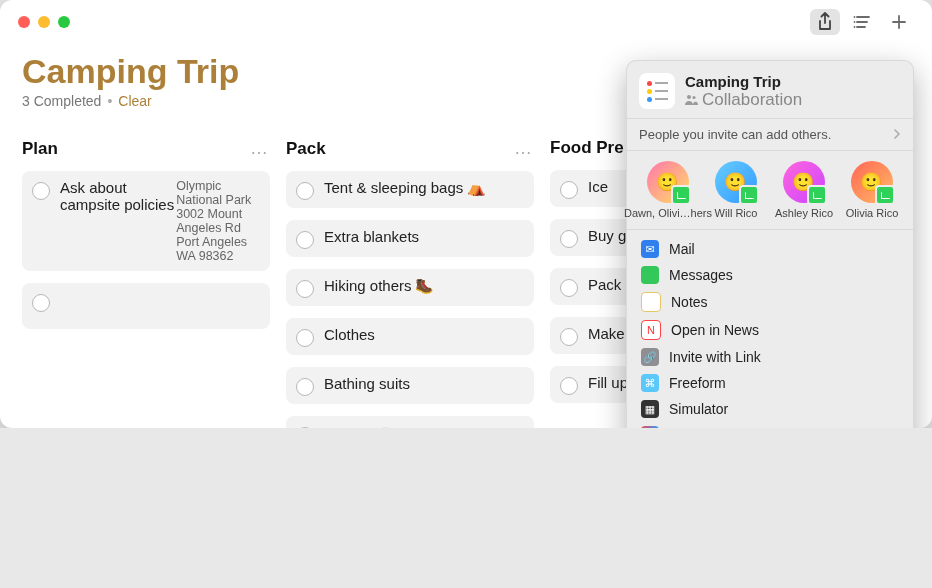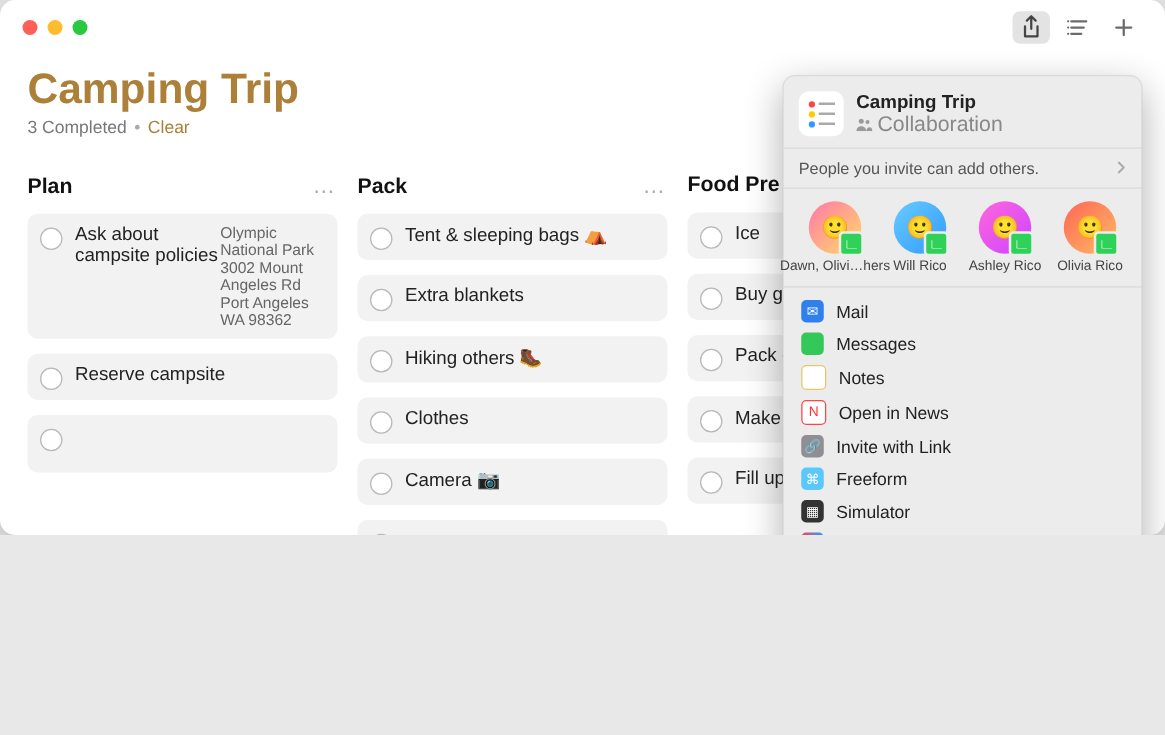--- a/index.html
+++ b/index.html
@@ -185,26 +185,20 @@
         <div class="items">
           <div class="item">
             <div class="radio"></div>
             <div class="item-body">
               <div class="item-title">Ask about campsite policies</div>
               <div class="item-note">Olympic National Park
 3002 Mount Angeles Rd
 Port Angeles WA 98362</div>
             </div>
           </div>
-          <div class="item">
-            <div class="radio"></div>
-            <div class="item-body">
-              <div class="item-title">Reserve campsite</div>
-            </div>
-          </div>
           <div class="item placeholder">
             <div class="radio"></div>
           </div>
         </div>
       </div>
       <div class="col">
         <div class="col-head">
           <div class="col-title">Pack</div>
           <div class="col-more">…</div>
         </div>
@@ -224,20 +218,26 @@
           <div class="item">
             <div class="radio"></div>
             <div class="item-body">
               <div class="item-title">Hiking others 🥾</div>
             </div>
           </div>
           <div class="item">
             <div class="radio"></div>
             <div class="item-body">
               <div class="item-title">Clothes</div>
+            </div>
+          </div>
+          <div class="item">
+            <div class="radio"></div>
+            <div class="item-body">
+              <div class="item-title">Bathing suits</div>
             </div>
           </div>
           <div class="item">
             <div class="radio"></div>
             <div class="item-body">
               <div class="item-title">Camera 📷</div>
             </div>
           </div>
           <div class="item placeholder">
             <div class="radio"></div>

